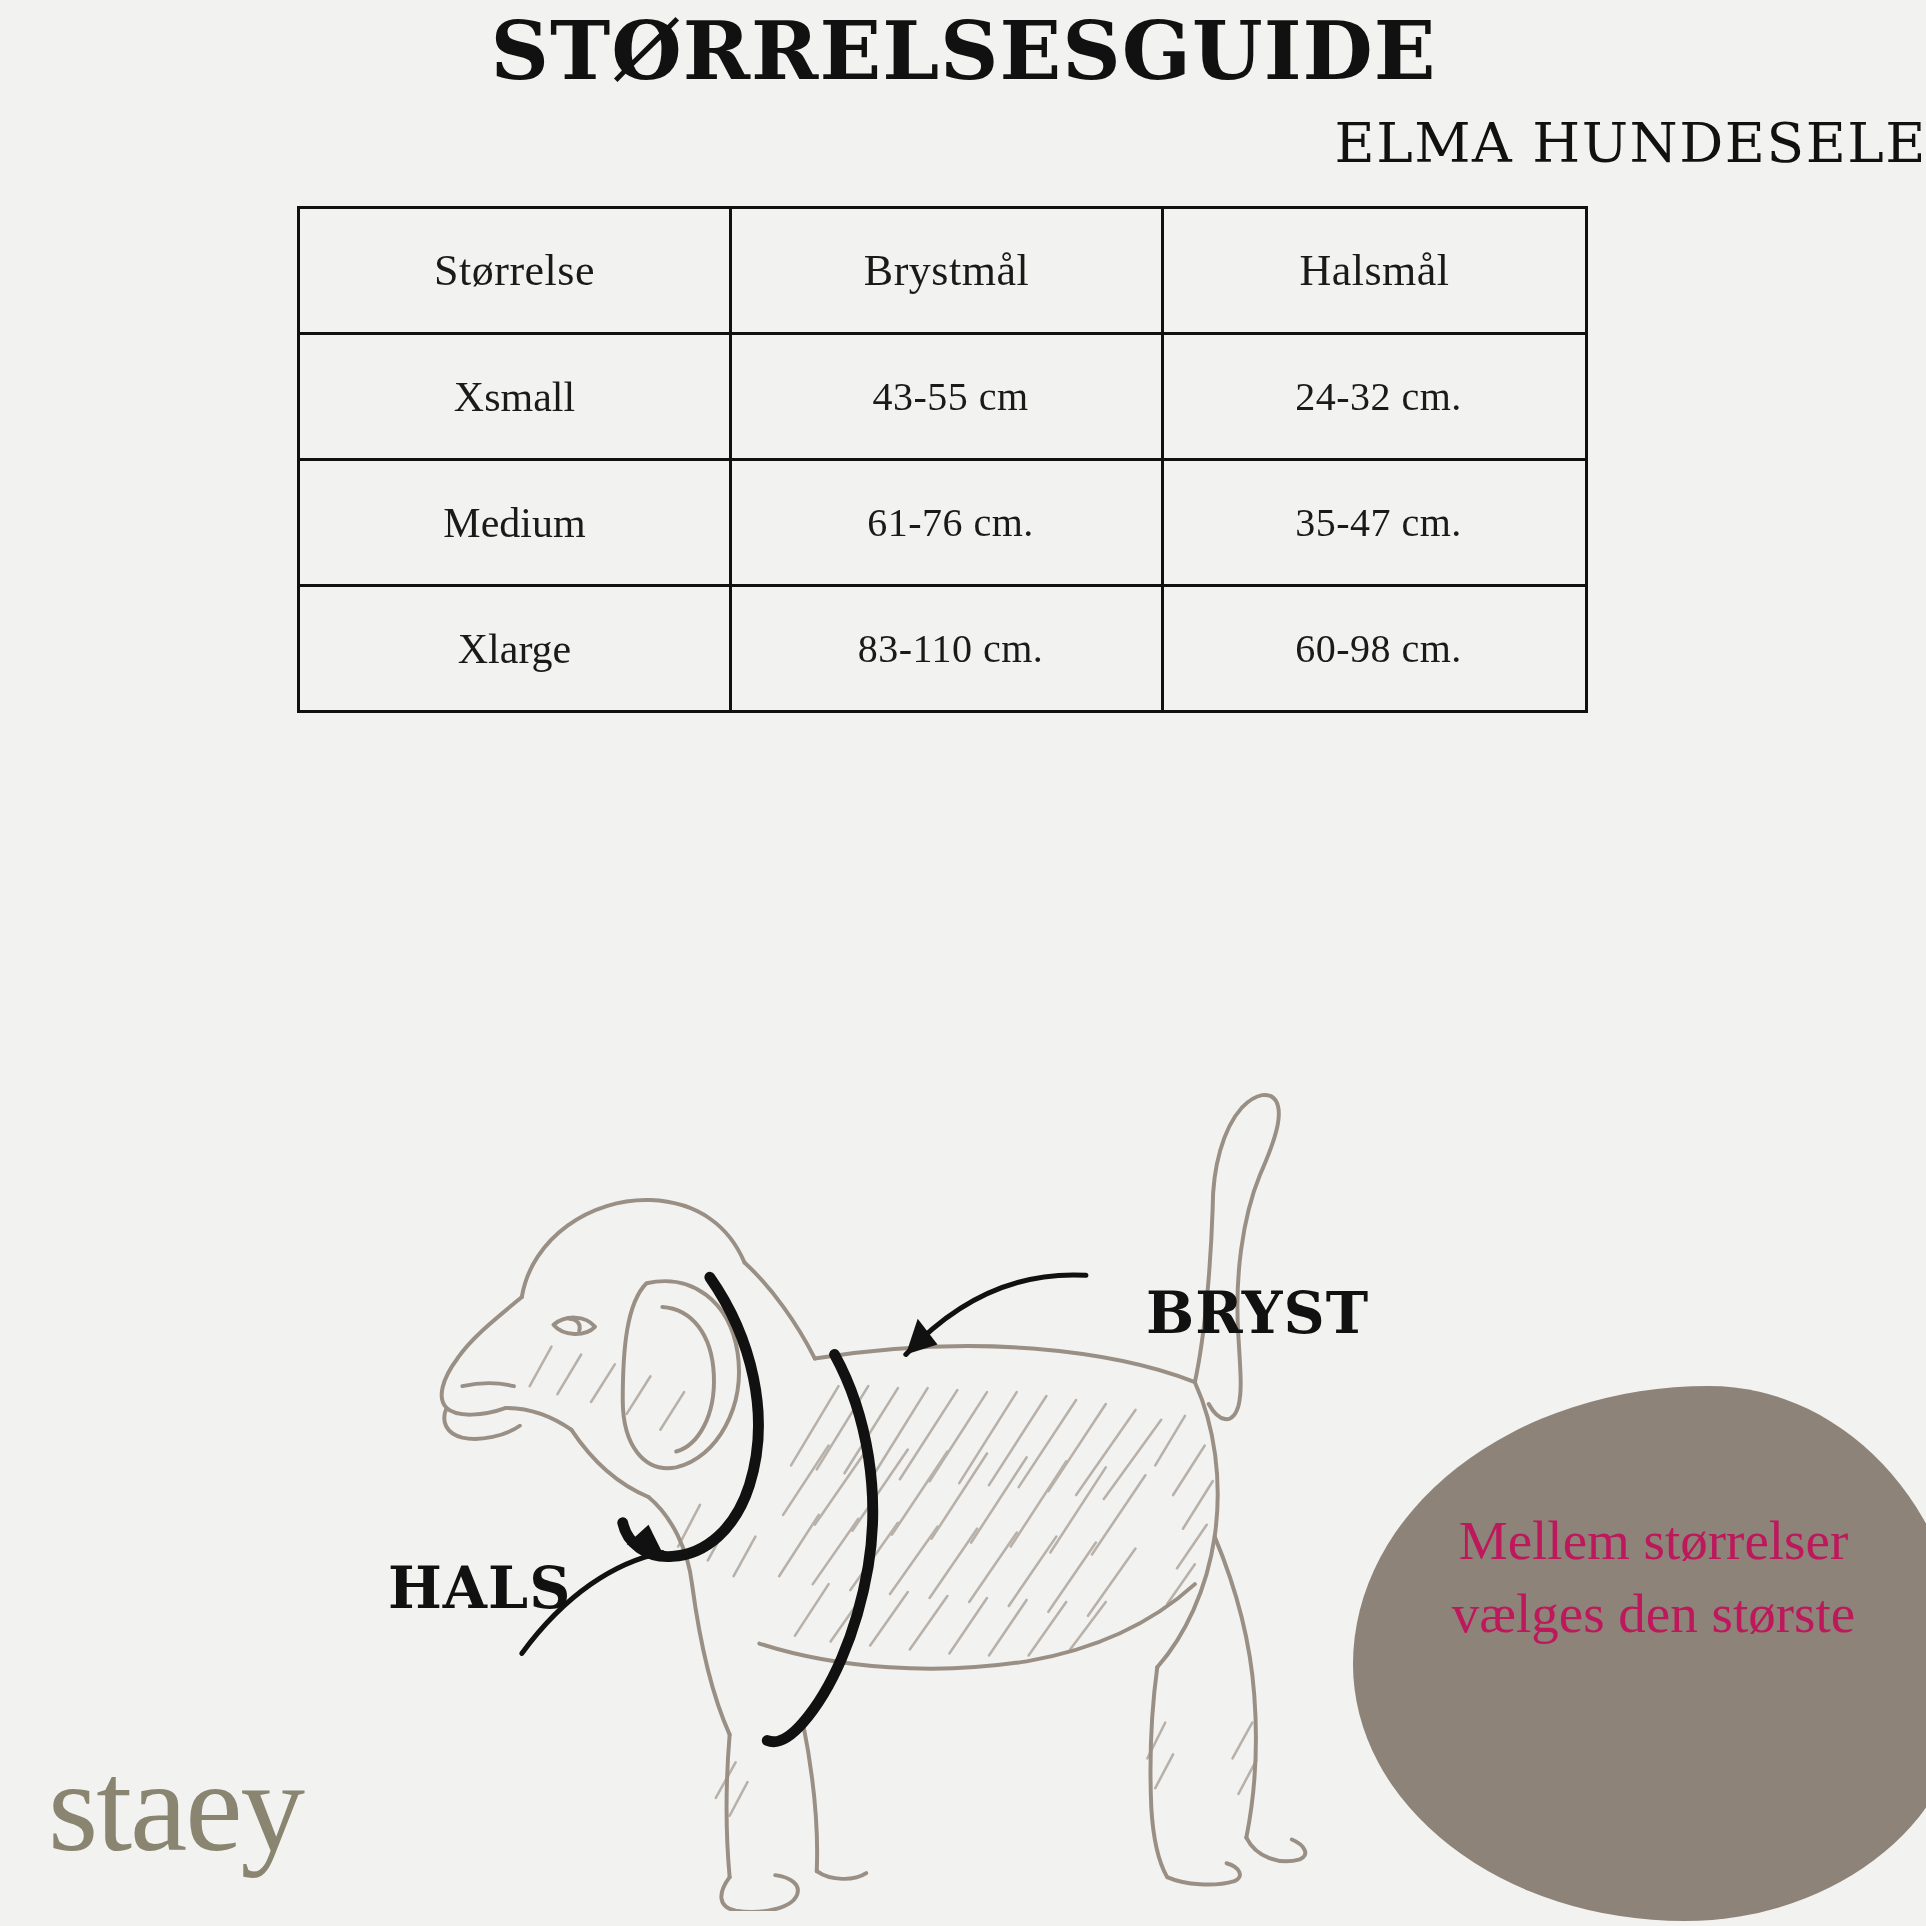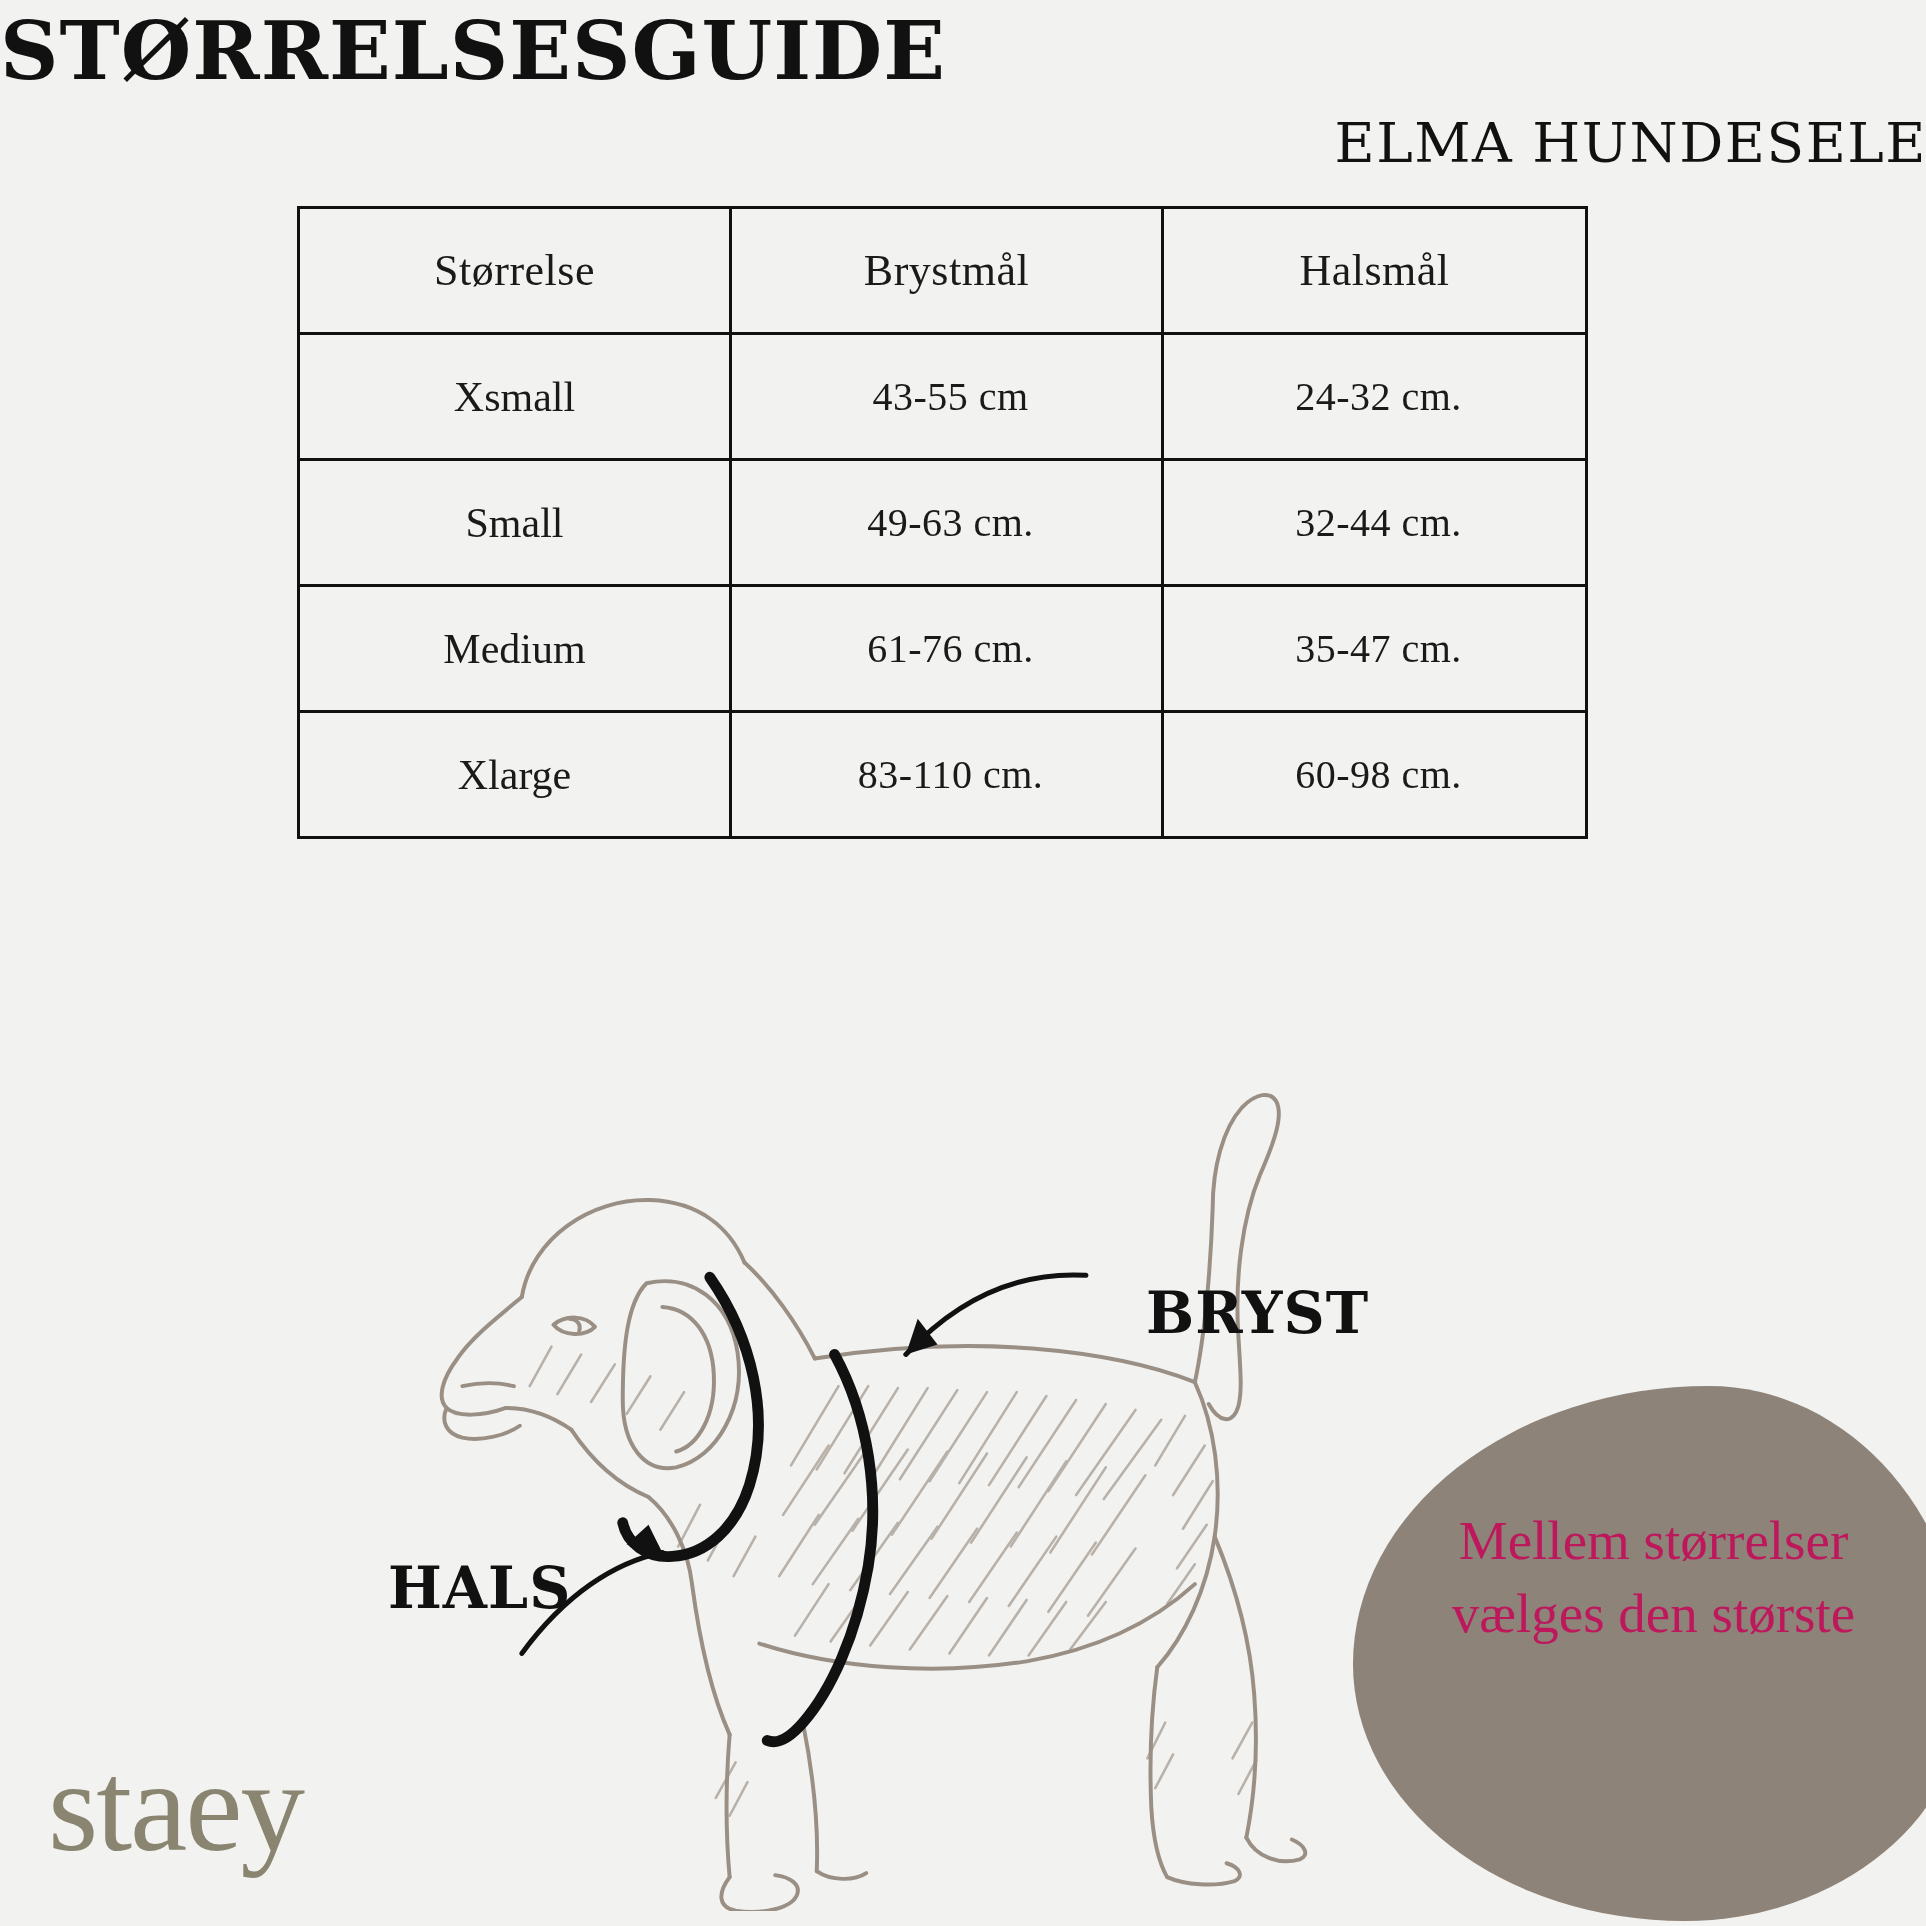--- a/index.html
+++ b/index.html
@@ -20,20 +20,21 @@
     position: absolute;
     inset: 0;
   }
 
   
   .title {
     position: absolute;
     top: 8px;
     left: 0;
     width: 100%;
+    text-align: center;
     font-family: "DejaVu Serif", serif;
     font-size: 81px;
     font-weight: 700;
     letter-spacing: 1px;
     color: #111;
     line-height: 1.05;
   }
   .subtitle {
     position: absolute;
     top: 111px;
@@ -174,25 +175,20 @@
         <th>Størrelse</th>
         <th>Brystmål</th>
         <th>Halsmål</th>
       </tr>
     </thead>
     <tbody>
       <tr>
         <td class="size-cell">Xsmall</td>
         <td class="meas-cell">43-55 cm</td>
         <td class="meas-cell">24-32 cm.</td>
-      </tr>
-      <tr>
-        <td class="size-cell">Small</td>
-        <td class="meas-cell">49-63 cm.</td>
-        <td class="meas-cell">32-44 cm.</td>
       </tr>
       <tr>
         <td class="size-cell">Medium</td>
         <td class="meas-cell">61-76 cm.</td>
         <td class="meas-cell">35-47 cm.</td>
       </tr>
       <tr>
         <td class="size-cell">Xlarge</td>
         <td class="meas-cell">83-110 cm.</td>
         <td class="meas-cell">60-98 cm.</td>

